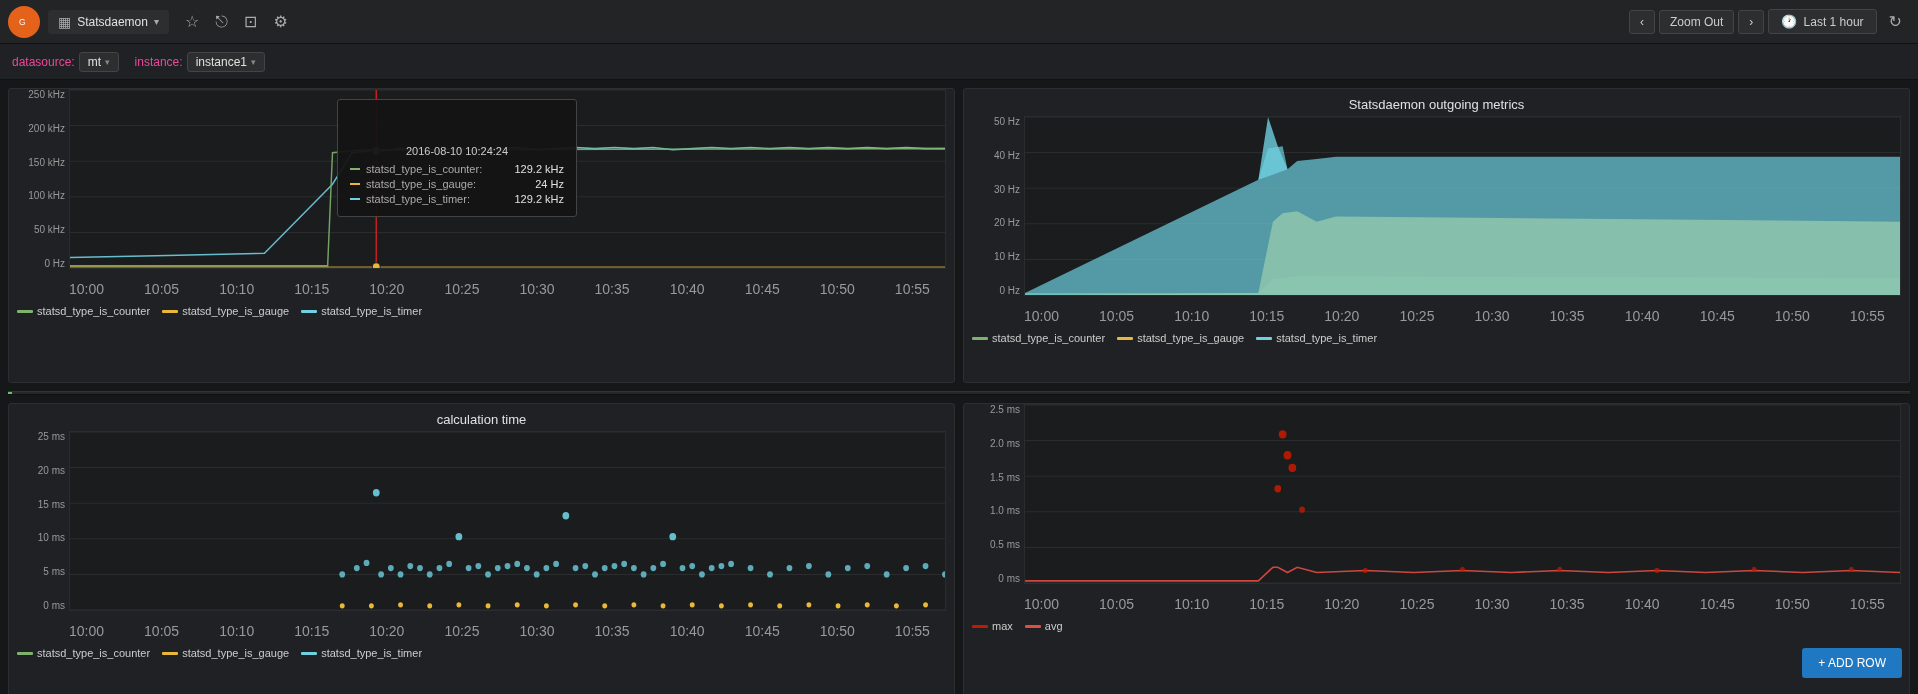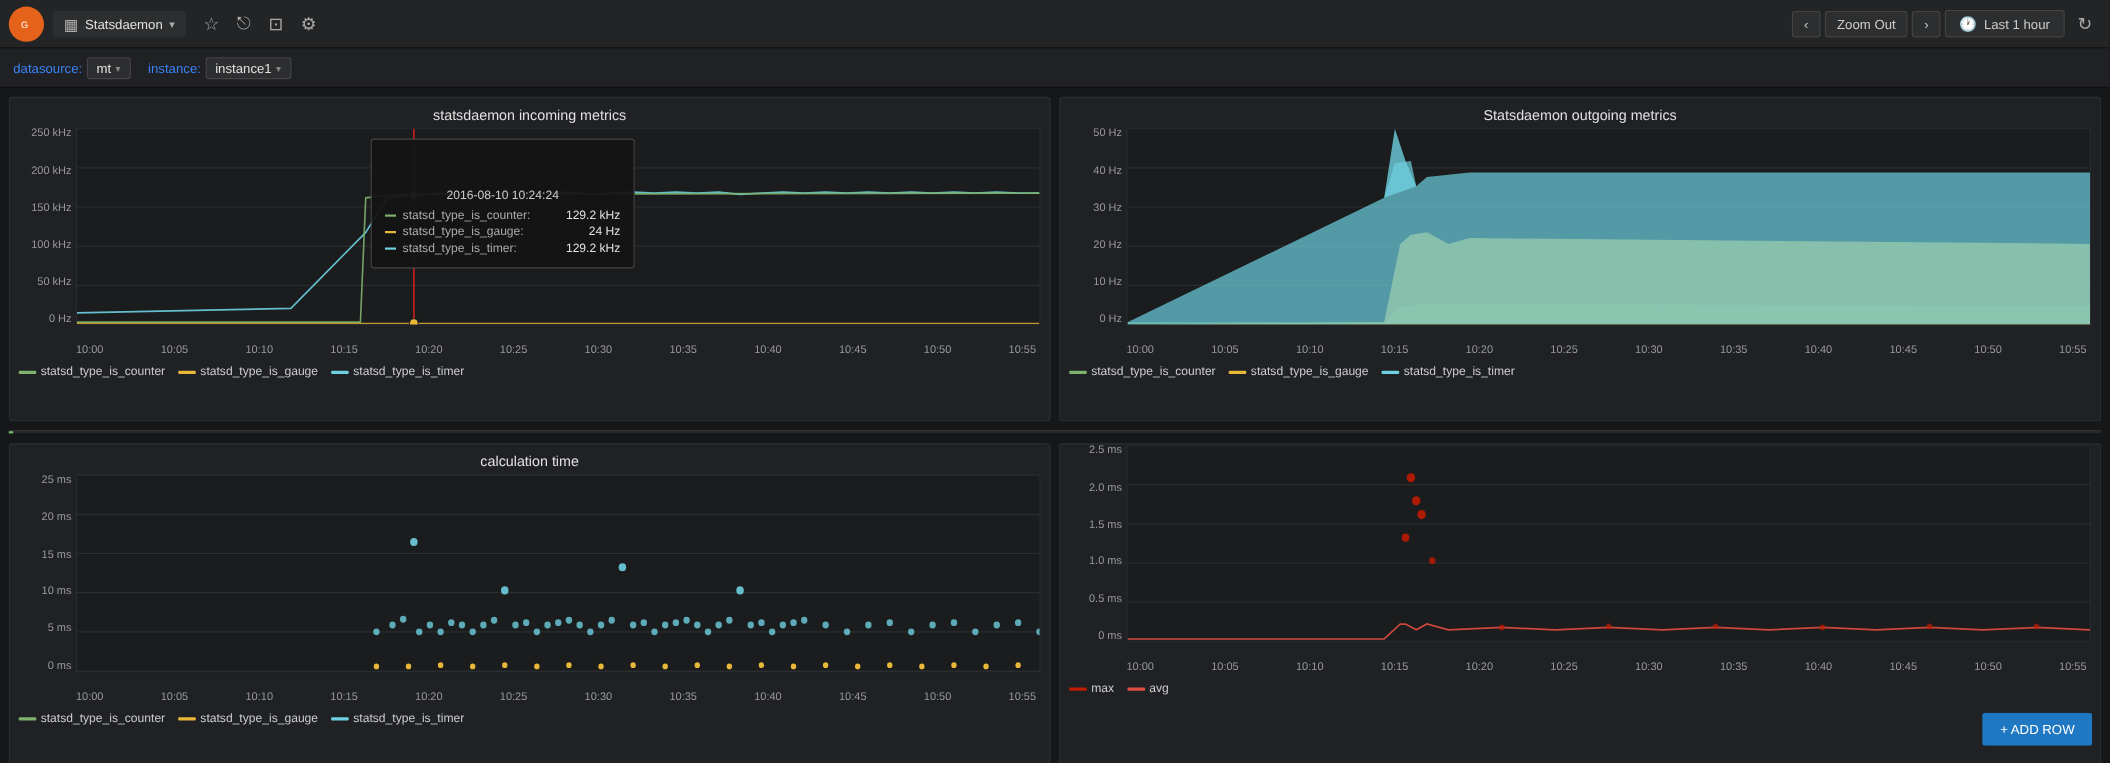--- a/index.html
+++ b/index.html
@@ -58,21 +58,21 @@
       display: flex;
       align-items: center;
       padding: 0 12px;
       gap: 16px;
       border-bottom: 1px solid #111;
     }
     .filter-item {
       display: flex; align-items: center; gap: 4px;
       cursor: pointer; font-size: 12px;
     }
-    .filter-label { color: #3b82f6; }
+    .filter-label { color: #ec4899; }
     .filter-value {
       background: #2c2e30;
       border: 1px solid #444;
       color: #e0e0e0;
       padding: 2px 8px;
       border-radius: 3px;
       display: flex; align-items: center; gap: 4px;
     }
 
     
@@ -123,28 +123,28 @@
     .chart-canvas {
       position: absolute;
       left: 52px; right: 0; top: 0; bottom: 30px;
       background: #1a1c1e;
       border: 1px solid #2a2c2e;
     }
 
     .x-axis-labels {
       position: absolute;
       bottom: 0;
-      left: 52px; right: 4px;
+      left: 52px; right: 16px;
       height: 28px;
       display: flex;
       justify-content: space-between;
       align-items: flex-end;
       padding-bottom: 2px;
       color: #999;
-      font-size: 10px;
+      font-size: 14px;
     }
 
     .legend {
       display: flex;
       flex-wrap: wrap;
       gap: 12px;
       padding: 6px 8px;
       font-size: 11px;
     }
     .legend-item {
@@ -279,21 +279,20 @@
     <div class="filter-value">
       <span>instance1</span>
       <span style="font-size:9px; color:#888;">▾</span>
     </div>
   </div>
 </div>
 
 <div class="dashboard">
 
   <div class="panel">
-    <div class="panel-title">statsdaemon incoming metrics</div>
     <div class="chart-area">
 
       <div class="y-axis-labels">
         <span>250 kHz</span>
         <span>200 kHz</span>
         <span>150 kHz</span>
         <span>100 kHz</span>
         <span>50 kHz</span>
         <span>0 Hz</span>
       </div>

